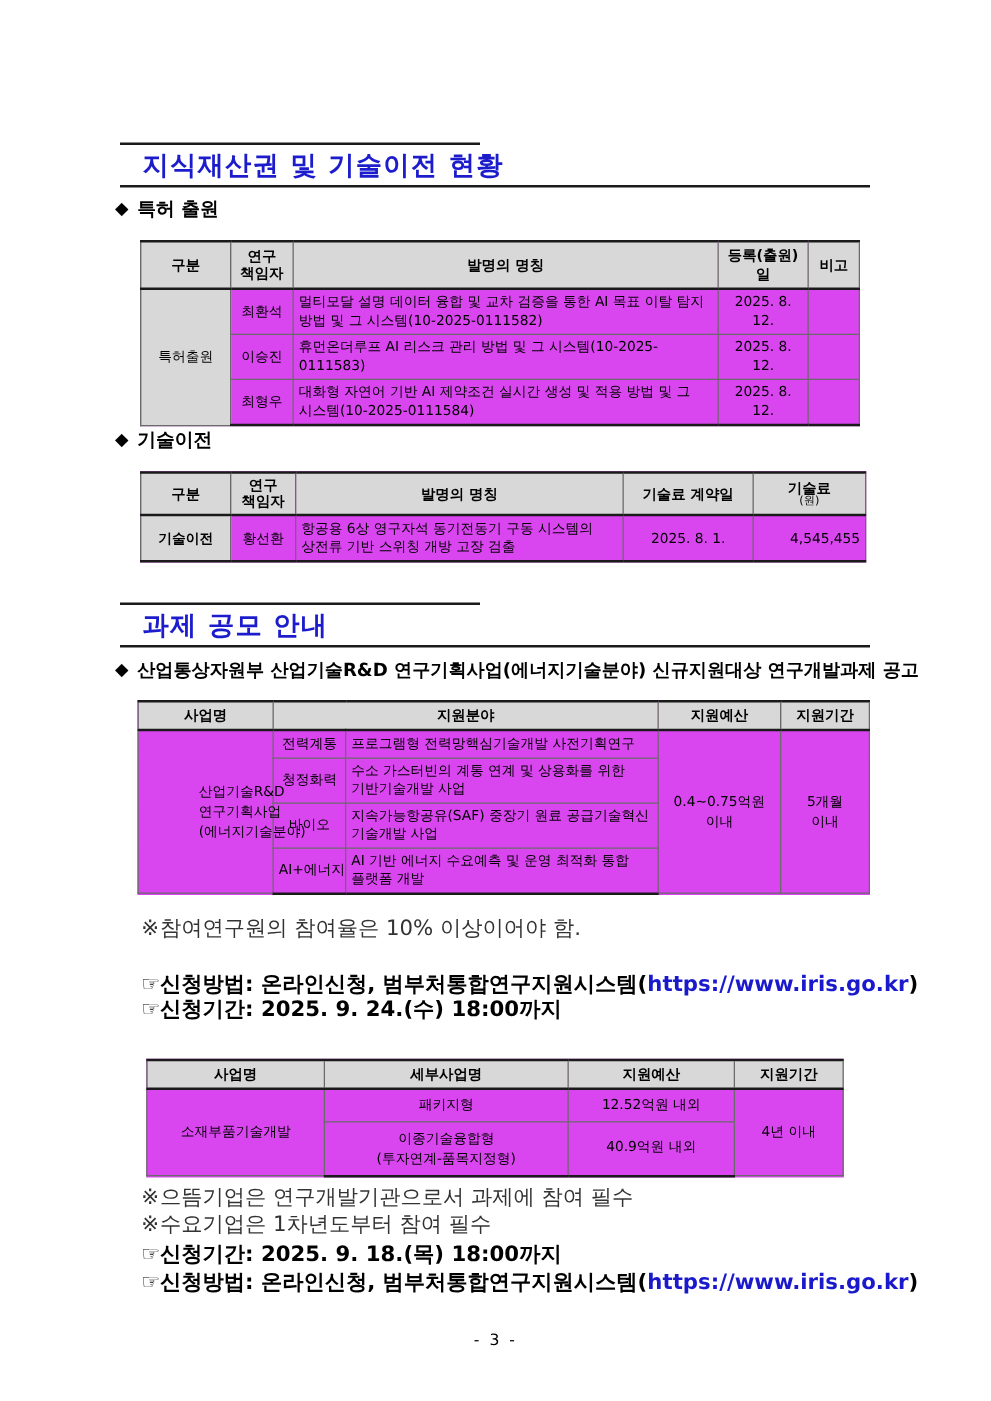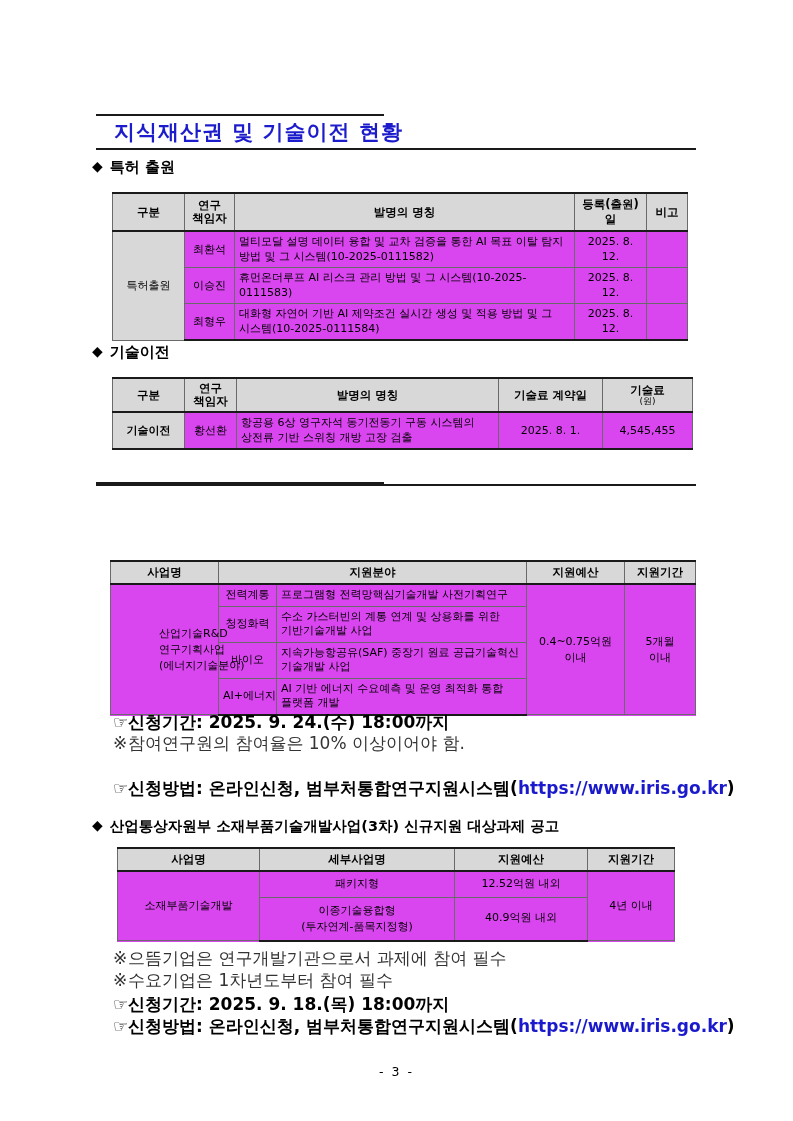--- a/index.html
+++ b/index.html
@@ -88,21 +88,21 @@
     text-align: center;
     font-size: 11.5px;
     border-top: 2px solid #1a1a1a;
     border-bottom: 2px solid #1a1a1a;
   }
   table.doc tbody tr:last-child td {
     border-bottom: 2px solid #1a1a1a;
   }
   .c   { text-align: center; }
   .l   { text-align: left; }
-  .r   { text-align: center; }
+  .r   { text-align: right; }
   .gray{ background: #d8d8d8; }
   .b   { font-weight: bold; }
   .sub { font-size: 9px; font-weight: normal; display:block; }
 
   
   .note {
     position: absolute;
     font-size: 17px;
     white-space: nowrap;
     line-height: 1.3;
@@ -218,23 +218,27 @@
         <td class="c">황선환</td>
         <td class="l">항공용 6상 영구자석 동기전동기 구동 시스템의 상전류 기반 스위칭 개방 고장 검출</td>
         <td class="c">2025.  8.  1.</td>
         <td class="r">4,545,455</td>
       </tr>
     </tbody>
   </table>
 
   <div class="section-banner" style="left:96px; top:482px; width:600px;">
     <div class="rule-top" style="width:288px;"></div>
+    <div class="section-title">과제 공모 안내</div>
     <div class="rule-bottom" style="width:600px;"></div>
   </div>
 
+  <div class="dia-head small" style="left:92px; top:528px;">
+    <span class="dia">◆</span><span>산업통상자원부 산업기술R&amp;D 연구기획사업(에너지기술분야) 신규지원대상 연구개발과제 공고</span>
+  </div>
 
   <table class="doc" style="left:110px; top:560px; width:585px;">
     <colgroup>
       <col style="width:108px">
       <col style="width:58px">
       <col style="width:250px">
       <col style="width:98px">
       <col style="width:71px">
     </colgroup>
     <thead>
@@ -275,31 +279,28 @@
         <td class="c">AI+에너지</td>
         <td class="l">AI 기반 에너지 수요예측 및 운영 최적화 통합 플랫폼 개발</td>
       </tr>
     </tbody>
   </table>
 
   <div class="note ref" style="left:113px; top:732px;">
     <span class="mark">※</span><span>참여연구원의 참여율은 10% 이상이어야 함.</span>
   </div>
 
-  <div class="note ptr" style="left:113px; top:711px;">
+  <div class="note ptr" style="left:113px; top:797px;">
     <span class="mark">☞</span><span>신청기간: </span><span>2025. 9. 24.(수) 18:00까지</span>
   </div>
 
   <div class="note ptr" style="left:113px; top:777px;">
     <span class="mark">☞</span><span>신청방법: </span><span>온라인신청, 범부처통합연구지원시스템(</span><span class="link">https://www.iris.go.kr</span><span>)</span>
   </div>
 
-  <div class="dia-head small" style="left:92px; top:817px;">
-    <span class="dia">◆</span><span>산업통상자원부 소재부품기술개발사업(3차) 신규지원 대상과제 공고</span>
-  </div>
 
   <table class="doc" style="left:117px; top:847px; width:557px;">
     <colgroup>
       <col style="width:142px">
       <col style="width:195px">
       <col style="width:133px">
       <col style="width:87px">
     </colgroup>
     <thead>
       <tr>

